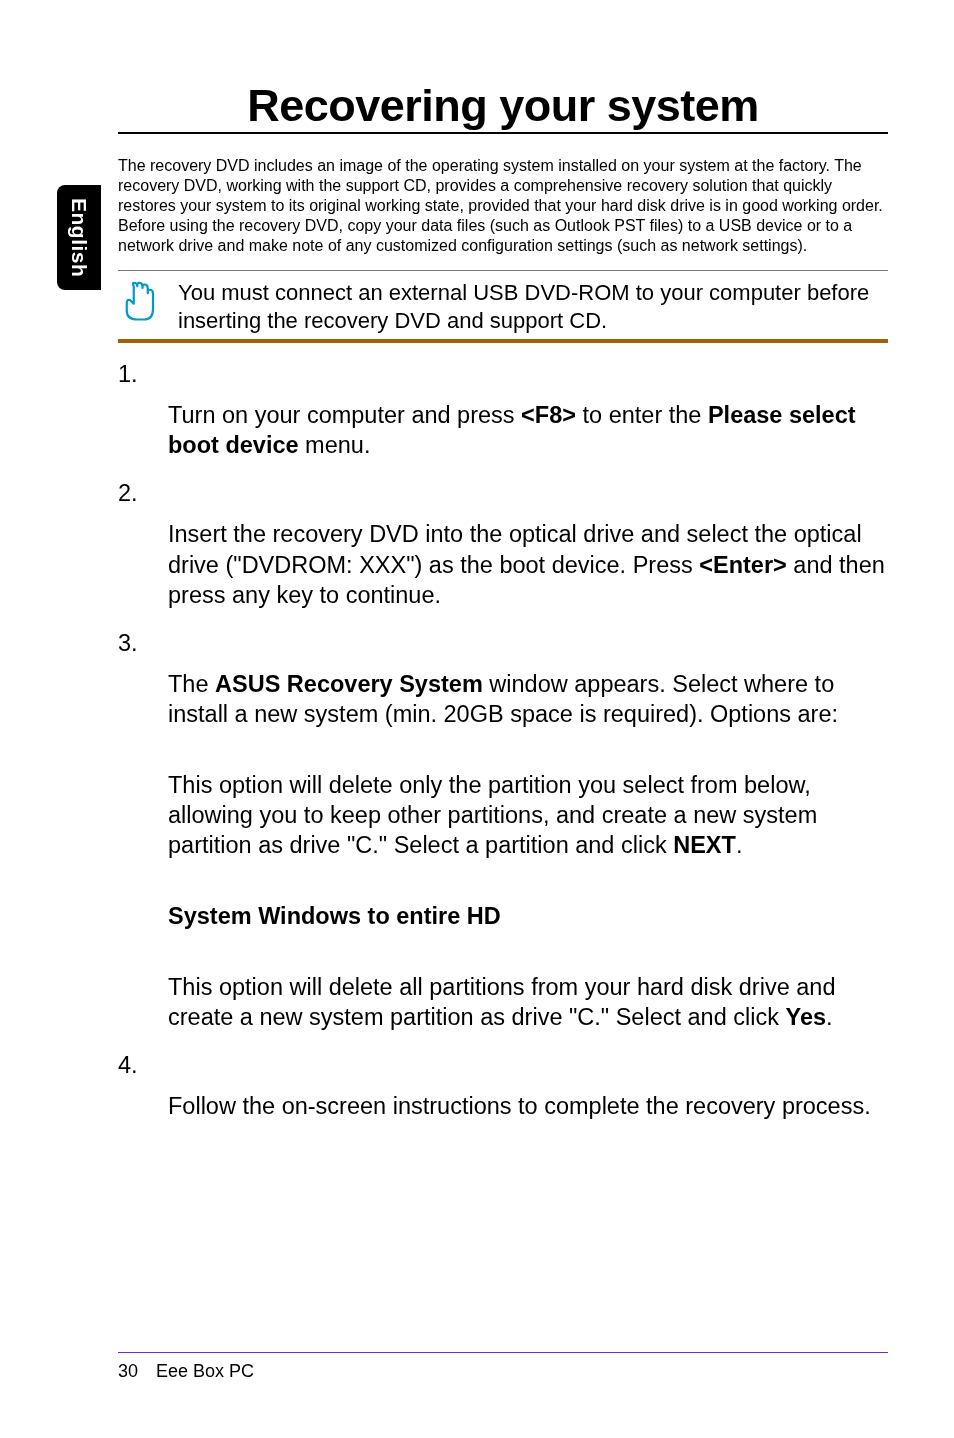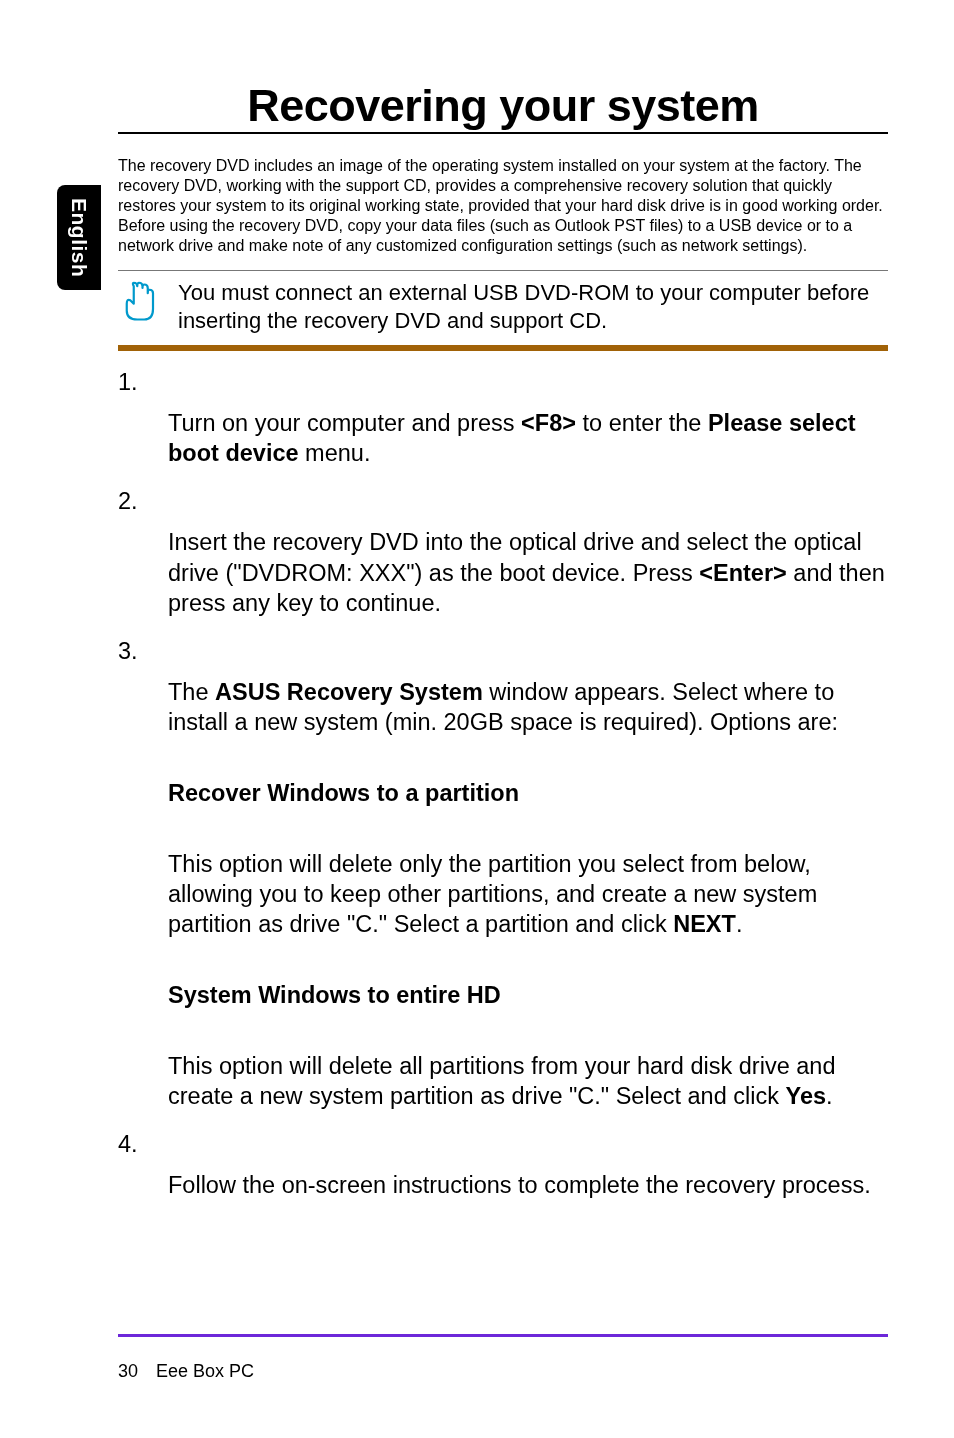--- a/index.html
+++ b/index.html
@@ -56,24 +56,24 @@
       letter-spacing: -0.5px;
       margin-bottom: 12px;
     }
     .intro-para {
       font-size: 16px;
       line-height: 1.25;
       margin-bottom: 14px;
     }
     .note-box {
       border-top: 1px solid #777;
-      border-bottom: 6px solid #a16207;
+      border-bottom: 4px solid #a16207;
       display: flex;
       align-items: flex-start;
-      padding: 8px 0 10px 0;
+      padding: 8px 0 4px 0;
       margin-bottom: 16px;
       gap: 18px;
     }
     .note-text {
       font-size: 22px;
       line-height: 1.28;
       flex: 1;
     }
     .hand-icon {
       width: 42px;
@@ -110,22 +110,22 @@
       margin-top: 41px;
     }
     .sub-heading {
       font-weight: bold;
     }
     .footer {
       position: absolute;
       left: 118px;
       bottom: 56px;
       width: 770px;
-      border-top: 3px solid #6d28d9;
-      padding-top: 24px;
+      border-top: 1px solid #6d28d9;
+      padding-top: 8px;
       font-size: 18px;
       display: flex;
       gap: 18px;
     }
     .page-num {
       font-size: 18px;
     }
     .footer-title {
       font-size: 18px;
     }
@@ -165,21 +165,20 @@
           <span>Insert the recovery DVD into the optical drive and select the optical drive ("DVDROM: XXX") as the boot device. Press </span><b>&lt;Enter&gt;</b><span> and then press any key to continue.</span>
         </p>
       </div>
     </li>
     <li>
       <span class="num">3.</span>
       <div class="body">
         <p>
           <span>The </span><b>ASUS Recovery System</b><span> window appears. Select where to install a new system (min. 20GB space is required). Options are:</span>
         </p>
-        <p class="sub-heading">Recover Windows to a partition</p>
         <p>
           <span>This option will delete only the partition you select from below, allowing you to keep other partitions, and create a new system partition as drive "C." Select a partition and click </span><b>NEXT</b><span>.</span>
         </p>
         <p class="sub-heading">System Windows to entire HD</p>
         <p>
           <span>This option will delete all partitions from your hard disk drive and create a new system partition as drive "C." Select and click </span><b>Yes</b><span>.</span>
         </p>
       </div>
     </li>
     <li>

